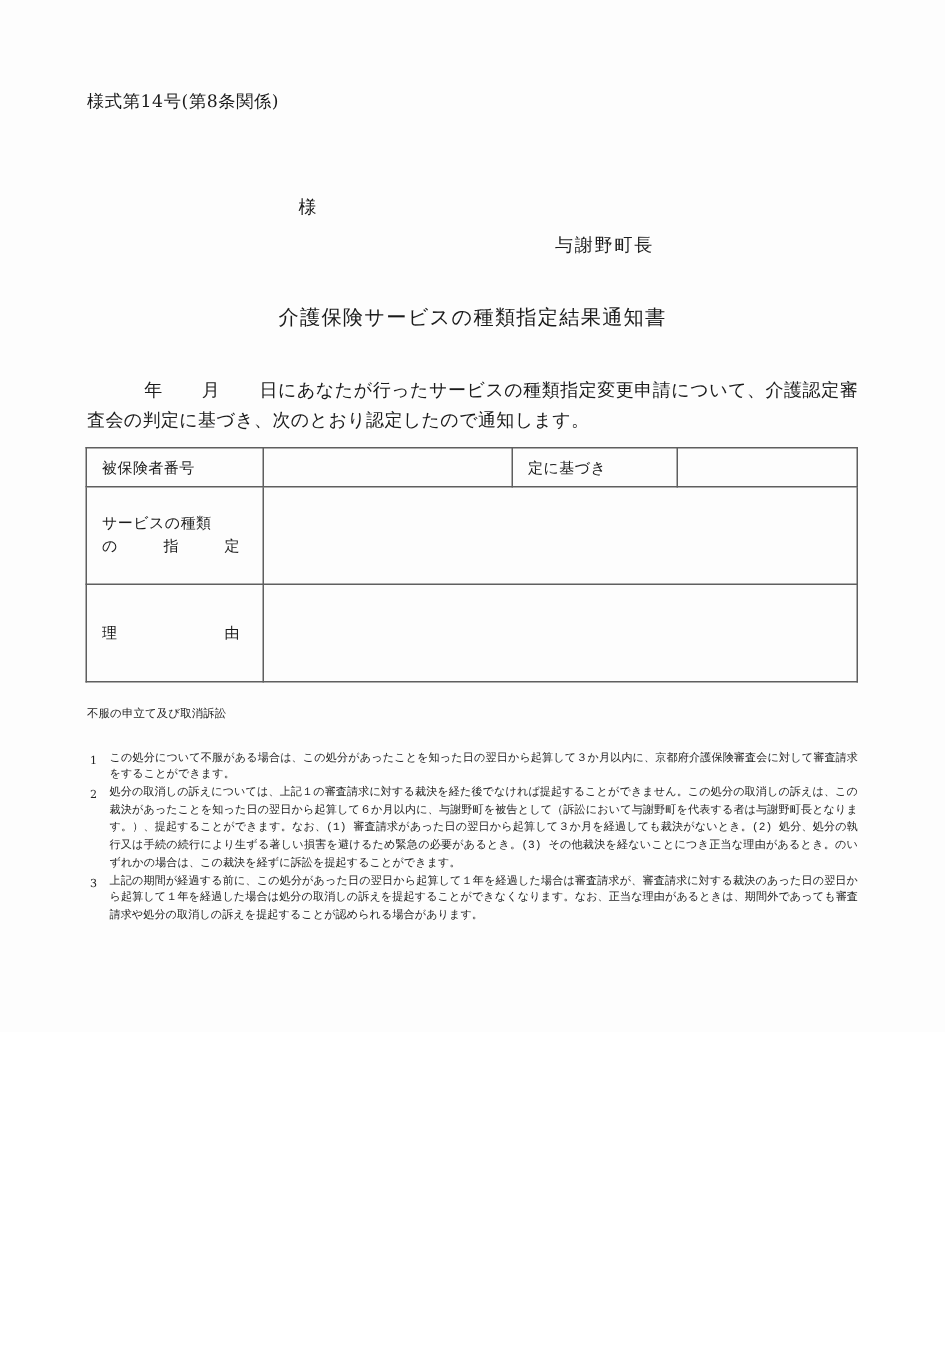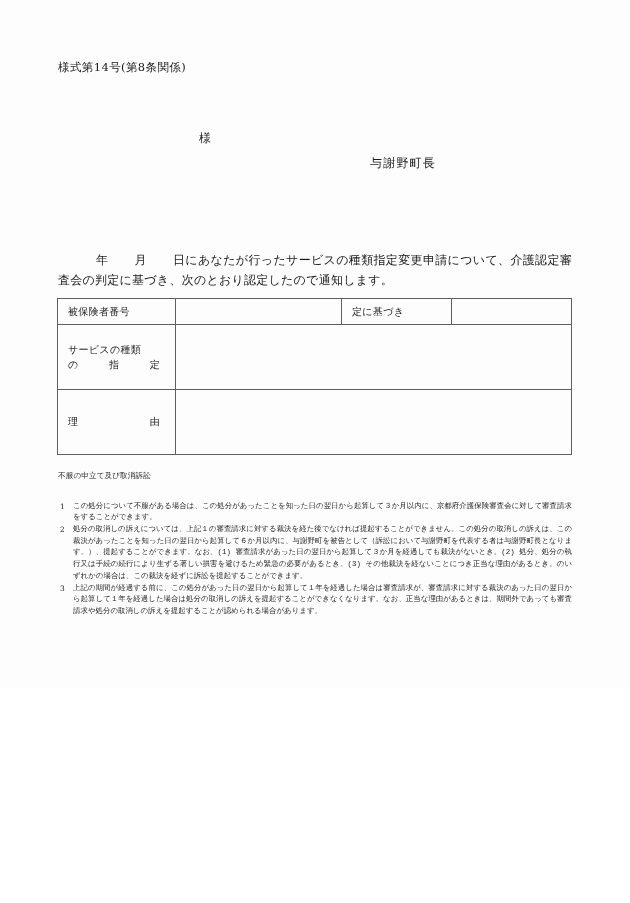--- a/index.html
+++ b/index.html
@@ -142,20 +142,21 @@
 <body>
 
 <div class="page">
 
   <div class="form-number">様式第14号(第8条関係)</div>
 
   <div class="addressee">様</div>
 
   <div class="issuer">与謝野町長</div>
 
+  <div class="doc-title">介護保険サービスの種類指定結果通知書</div>
 
   <div class="body-block">
     <span class="lead-indent"></span><span>年</span><span class="gap-sm"></span><span>月</span><span class="gap-sm"></span><span>日</span><span>にあなたが行ったサービスの種類指定変更申請について、介護認定審査会の判</span><span>定に基づき、次のとおり認定したので通知します。</span>
   </div>
 
   <table class="form-table">
     <colgroup>
       <col style="width:118px">
       <col style="width:166px">
       <col style="width:110px">

